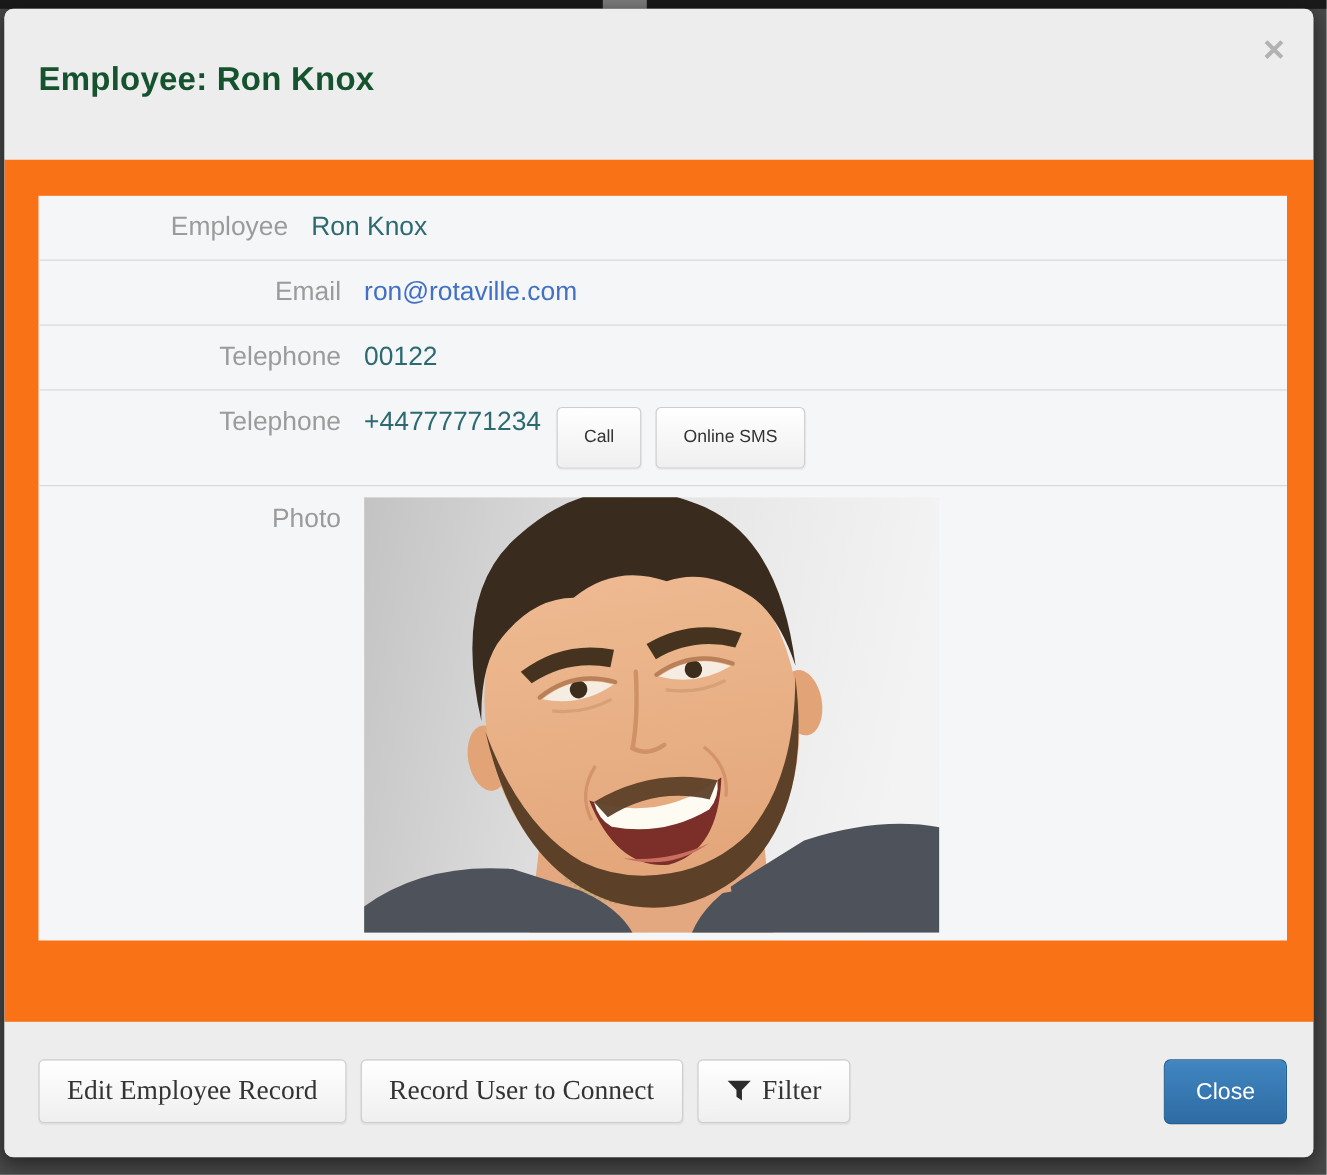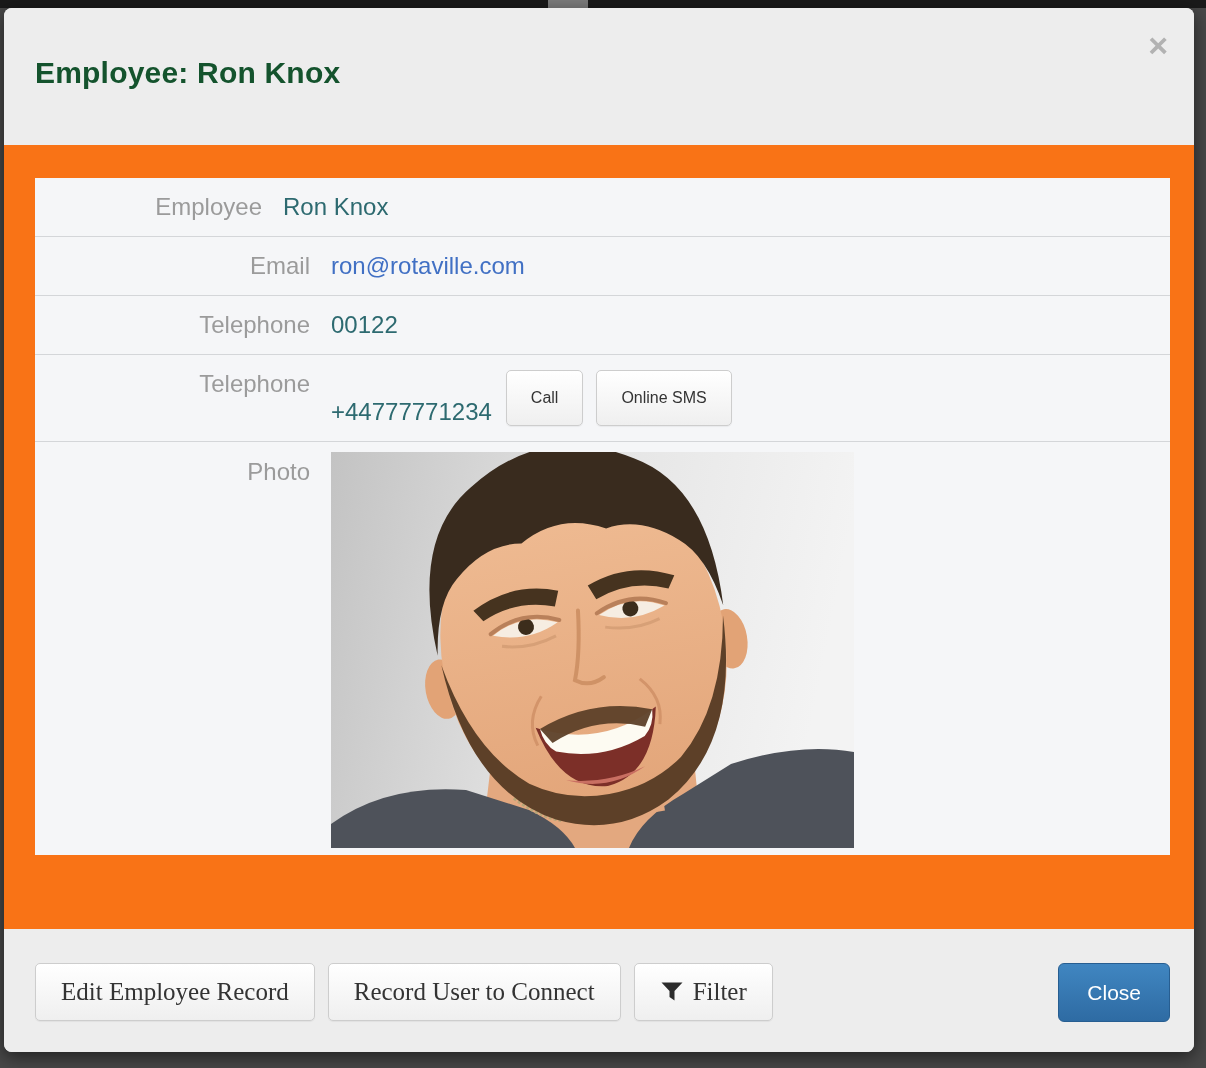--- a/index.html
+++ b/index.html
@@ -38,21 +38,21 @@
   .cell-label{
     flex:0 0 227px;text-align:right;color:#9b9b9b;
     font-size:24px;padding:15px 0;line-height:28px;
   }
   .cell-value{
     flex:1 1 auto;padding:15px 0 15px 21px;
     font-size:24px;line-height:28px;color:#2d6a70;
   }
   .value-teal{color:#2d6a70;}
   .email-link{color:#4170c4;text-decoration:none;cursor:pointer;}
-  .row-telephone .cell-value{display:flex;align-items:flex-end;padding-top:15px;padding-bottom:15px;}
+  .row-telephone .cell-value{display:flex;align-items:flex-start;padding-top:15px;padding-bottom:15px;}
   .phone-number{margin-right:1px;}
   .btn{
     display:inline-flex;align-items:center;justify-content:center;
     font-size:16px;color:#333;
     background:linear-gradient(#ffffff,#efefef);
     border:1px solid #cdcdcd;border-radius:5px;
     padding:13px 24px;cursor:pointer;line-height:28px;
     box-shadow:0 1px 1px rgba(0,0,0,.05);
   }
   .btn + .btn{margin-left:13px;}

